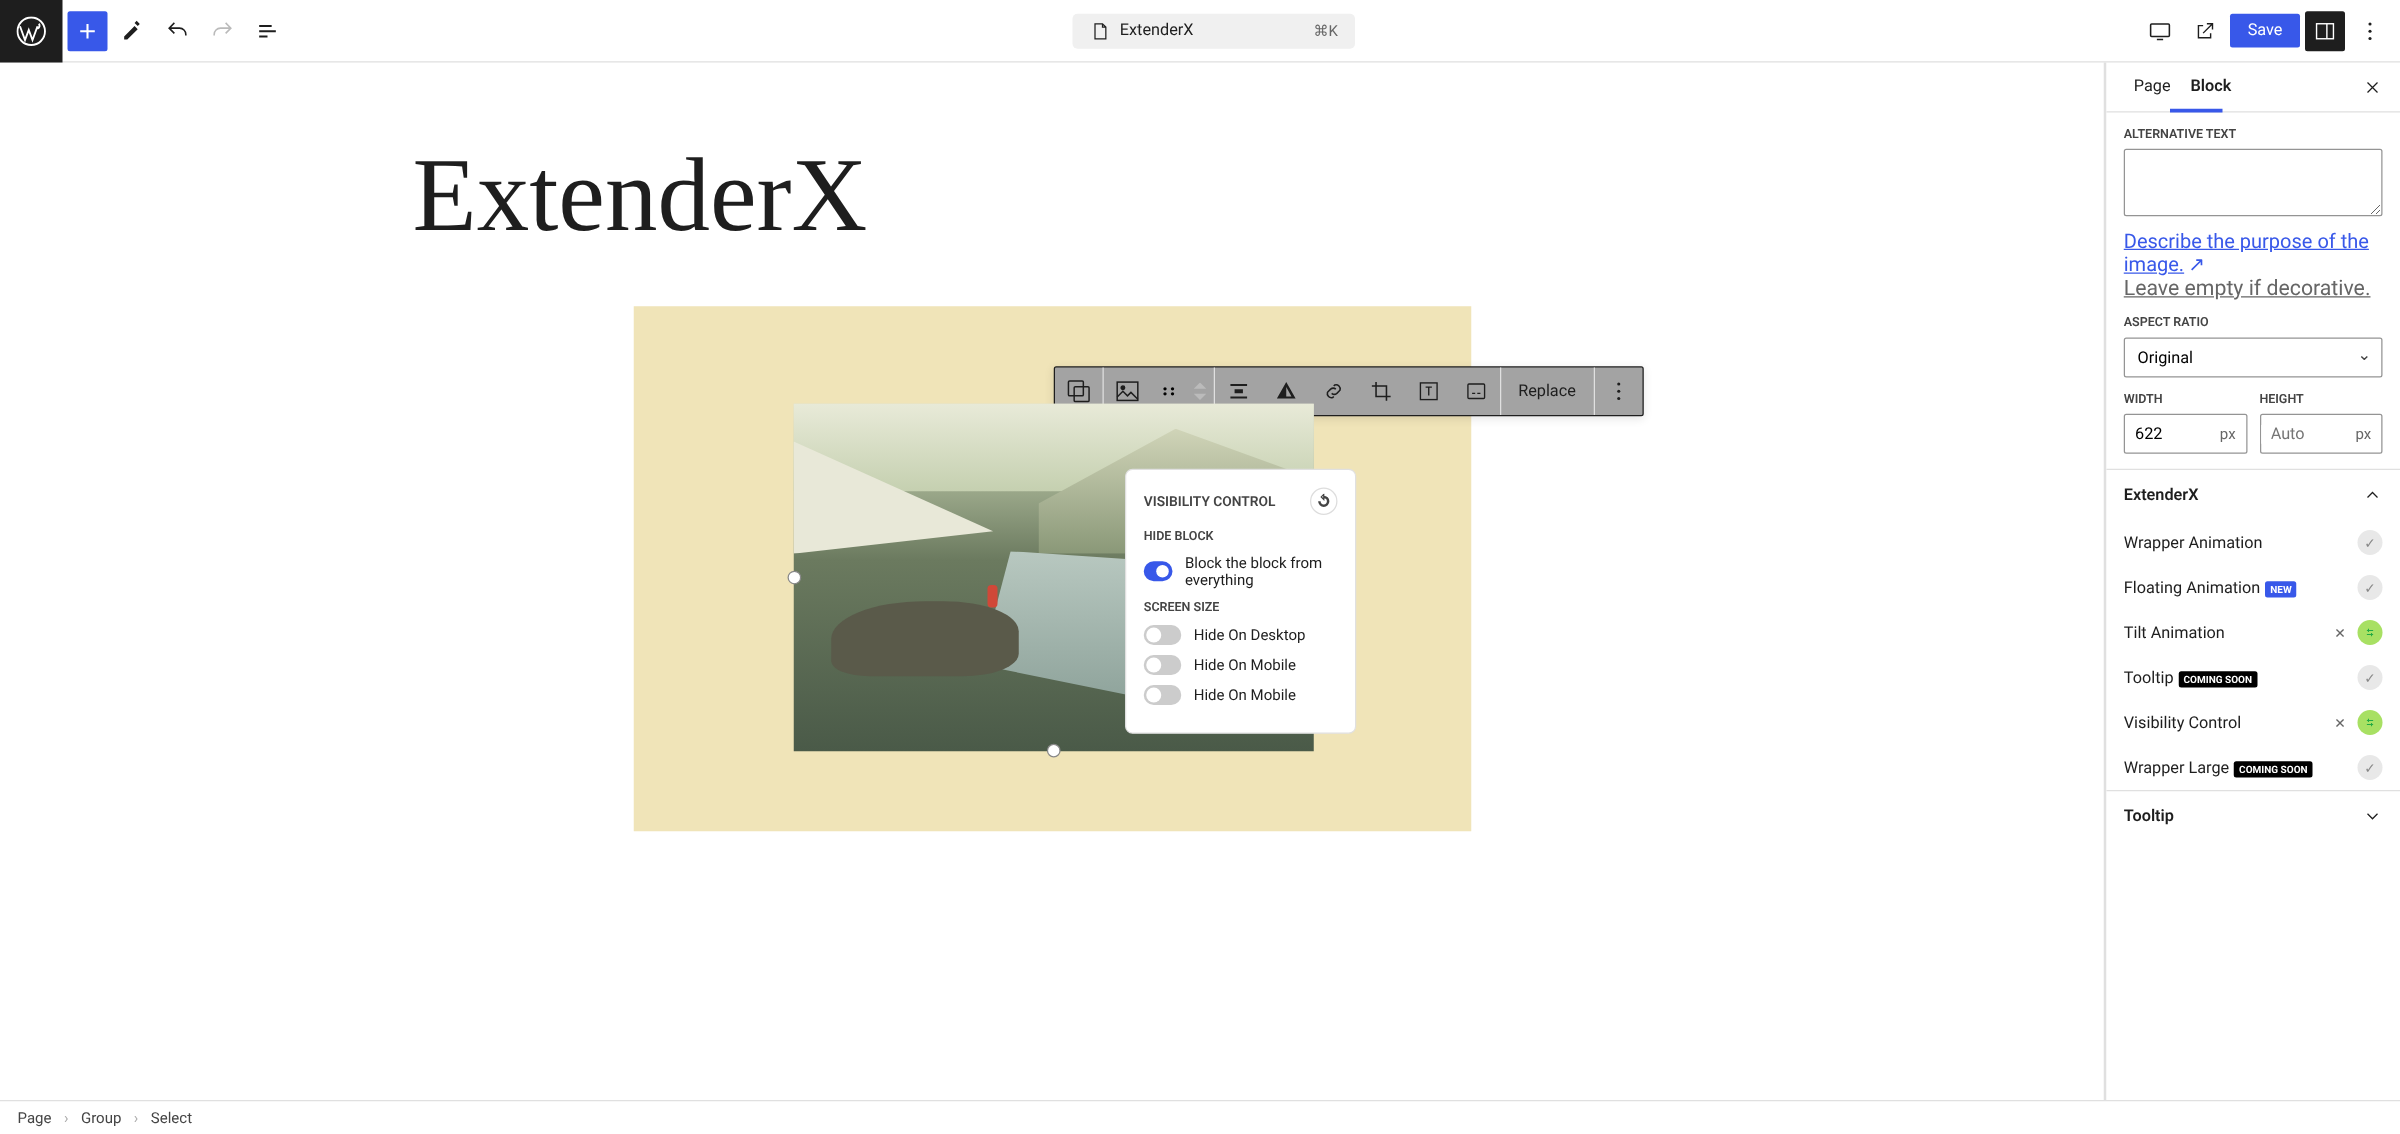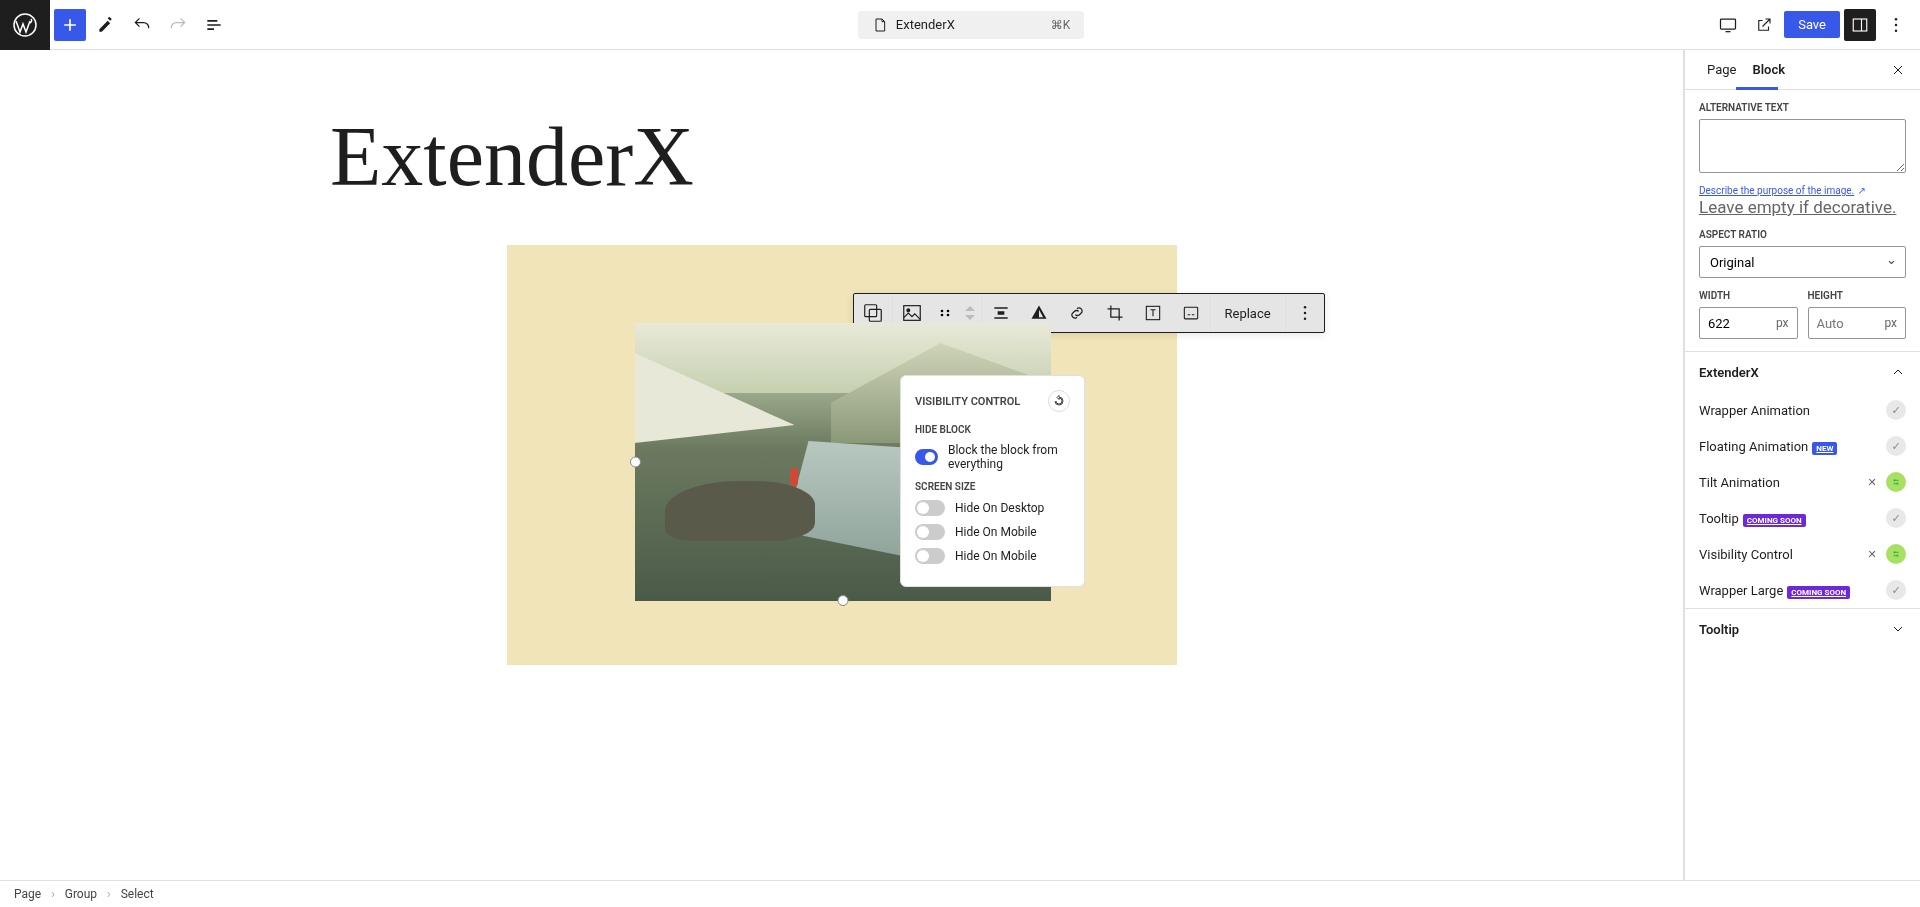--- a/index.html
+++ b/index.html
@@ -15,21 +15,21 @@
     .doc-btn { display:flex; align-items:center; gap:8px; background:#f0f0f0; padding:6px 14px; border-radius:4px; cursor:pointer; }
     .kbd { color:#666; font-size:12px; }
     .save { background:#3858e9; color:#fff; padding:6px 14px; border-radius:2px; cursor:pointer; font-size:13px; }
     .panel-t { background:#1e1e1e; color:#fff; }
 
     .main { display:flex; height:calc(100vh - 50px - 27px); }
     .canvas { flex:1; overflow:auto; position:relative; border-right:1px solid #e0e0e0; }
     .title { font-family:Georgia,serif; font-size:84px; font-weight:400; margin:58px 0 40px 330px; }
     .block { margin:0 auto; width:670px; background:#f0e4b8; padding:78px 0 64px 128px; position:relative; }
 
-    .toolbar { position:absolute; top:48px; left:346px; background:#e5e5e5; border:1px solid #1e1e1e; border-radius:2px; display:flex; box-shadow:0 2px 8px rgba(0,0,0,.1); }
+    .toolbar { position:absolute; top:48px; left:336px; background:#a3a3a3; border:1px solid #1e1e1e; border-radius:2px; display:flex; box-shadow:0 2px 8px rgba(0,0,0,.1); }
     .tb-g { display:flex; border-right:1px solid #e0e0e0; }
     .tb-g:last-child{border:none;}
     .tb-b { width:38px; height:38px; display:flex; align-items:center; justify-content:center; cursor:pointer; }
     .tb-b.wide { width:auto; padding:0 14px; font-size:13px; }
 
     .img { width:416px; height:278px; position:relative; background:linear-gradient(180deg,#d8dcc8 0%,#9ba88a 25%,#6b7a5f 45%,#4a5a48 100%); }
     .sky{position:absolute;top:0;left:0;right:0;height:70px;background:linear-gradient(180deg,#e8ead8,#c5d0b0);}
     .peak1{position:absolute;top:30px;left:0;width:160px;height:90px;background:#e8e8d8;clip-path:polygon(0 0,100% 80%,0 100%);}
     .peak2{position:absolute;top:20px;right:0;width:220px;height:100px;background:linear-gradient(180deg,#d0d4b8,#8a9878);clip-path:polygon(0 60%,50% 0,100% 40%,100% 100%,0 100%);}
     .lake{position:absolute;bottom:30px;left:150px;width:240px;height:130px;background:linear-gradient(180deg,#b8c8c0,#8ba098);clip-path:polygon(10% 0,90% 10%,100% 50%,80% 100%,0 70%);}
@@ -50,35 +50,35 @@
 
     .sidebar { width:236px; border-left:1px solid #e0e0e0; overflow-y:auto; font-size:13px; }
     .tabs { display:flex; padding:0 14px; border-bottom:1px solid #e0e0e0; position:relative; height:40px; align-items:center; }
     .tab { padding:10px 8px; cursor:pointer; font-size:13px;}
     .tab.active { font-weight:600; }
     .tabline{position:absolute;bottom:-1px;left:51px;width:42px;height:3px;background:#3858e9;}
     .close-x { margin-left:auto; cursor:pointer; }
     .sect { padding:12px 14px; }
     .lbl { font-size:10px; font-weight:600; color:#444; text-transform:uppercase; margin-bottom:6px; display:block; }
     .ta { width:100%; height:54px; border:1px solid #949494; border-radius:2px; padding:6px; resize:vertical; font-size:13px; }
-    .link { color:#3858e9; font-size:10px; cursor:pointer; }
+    .link { color:#3858e9; font-size:16px; cursor:pointer; }
     .hint { font-size:17px; color:#666;text-decoration:underline; }
     .sel { width:100%; height:32px; border:1px solid #949494; border-radius:2px; padding:0 26px 0 10px; background:#fff; appearance:none; font-size:13px; position:relative; }
     .sel-wrap { position:relative; }
     .sel-wrap::after { content:'⌄'; position:absolute; right:9px; top:6px; pointer-events:none; color:#444;}
     .row2 { display:flex; gap:10px; }
     .col { flex:1; }
     .num-wrap { display:flex; border:1px solid #949494; border-radius:2px; height:32px; align-items:center; }
     .num-wrap input { border:none; flex:1; padding:0 8px; width:100%; font-size:13px;outline:none; }
     .unit { padding:0 8px; color:#666; font-size:12px; }
     .panel-h { display:flex; justify-content:space-between; align-items:center; padding:12px 14px; font-weight:600; cursor:pointer; border-top:1px solid #e0e0e0; }
     .ext-row { display:flex; justify-content:space-between; align-items:center; padding:8px 14px; }
-    .badge { font-size:8px; font-weight:700; padding:2px 4px; border-radius:2px; margin-left:4px;text-decoration:underline; }
+    .badge { font-size:8px; font-weight:700; padding:2px 4px; border-radius:2px; margin-left:4px; }
     .b-new { background:#3858e9; color:#fff; }
-    .b-cs { background:#6d28d9; color:#fff; }
+    .b-cs { background:#000000; color:#fff; }
     .chip { width:20px; height:20px; border-radius:50%; display:flex; align-items:center; justify-content:center; font-size:11px; }
     .chip.g { background:#a8e063; }
     .chip.gr { background:#e8e8e8; color:#888; }
     .chip.x { color:#666; }
     .chips { display:flex; gap:4px; }
 
     .breadcrumb { height:27px; border-top:1px solid #e0e0e0; display:flex; align-items:center; padding:0 14px; gap:10px; font-size:12px; color:#444; }
     .breadcrumb span.sep{color:#aaa;}
 
     svg { display:block; }

